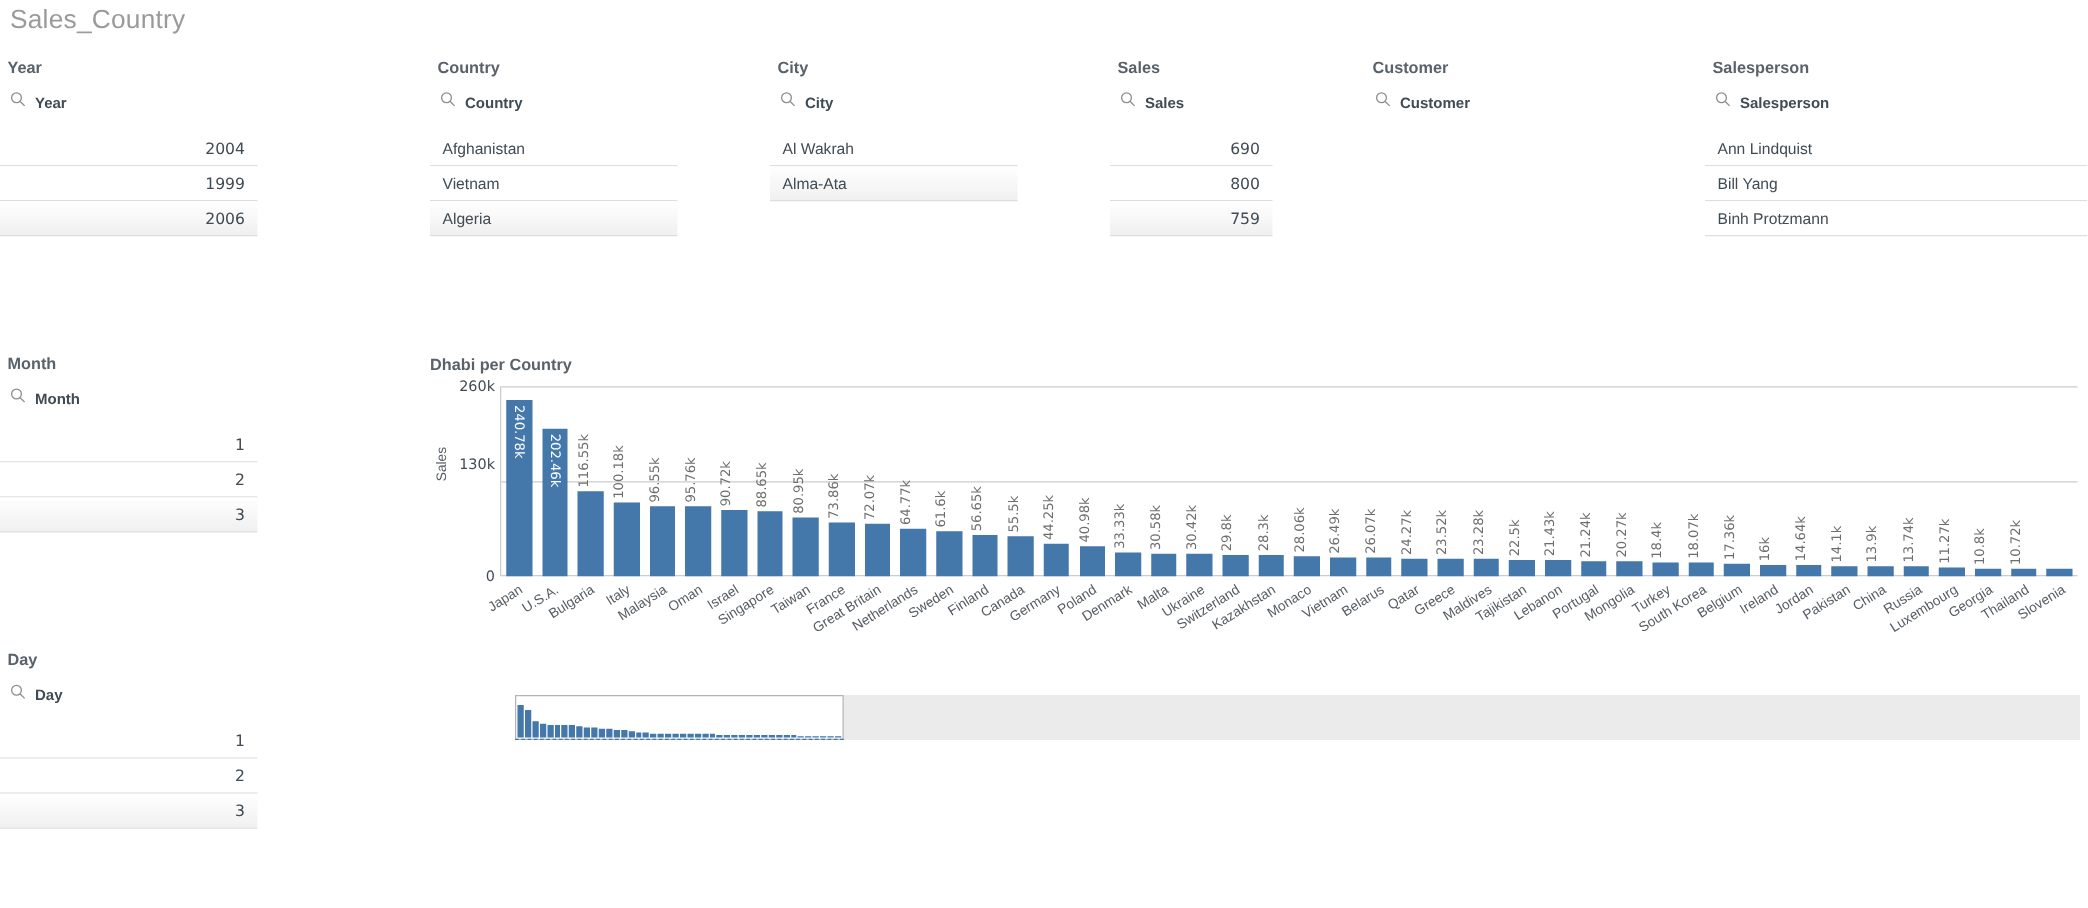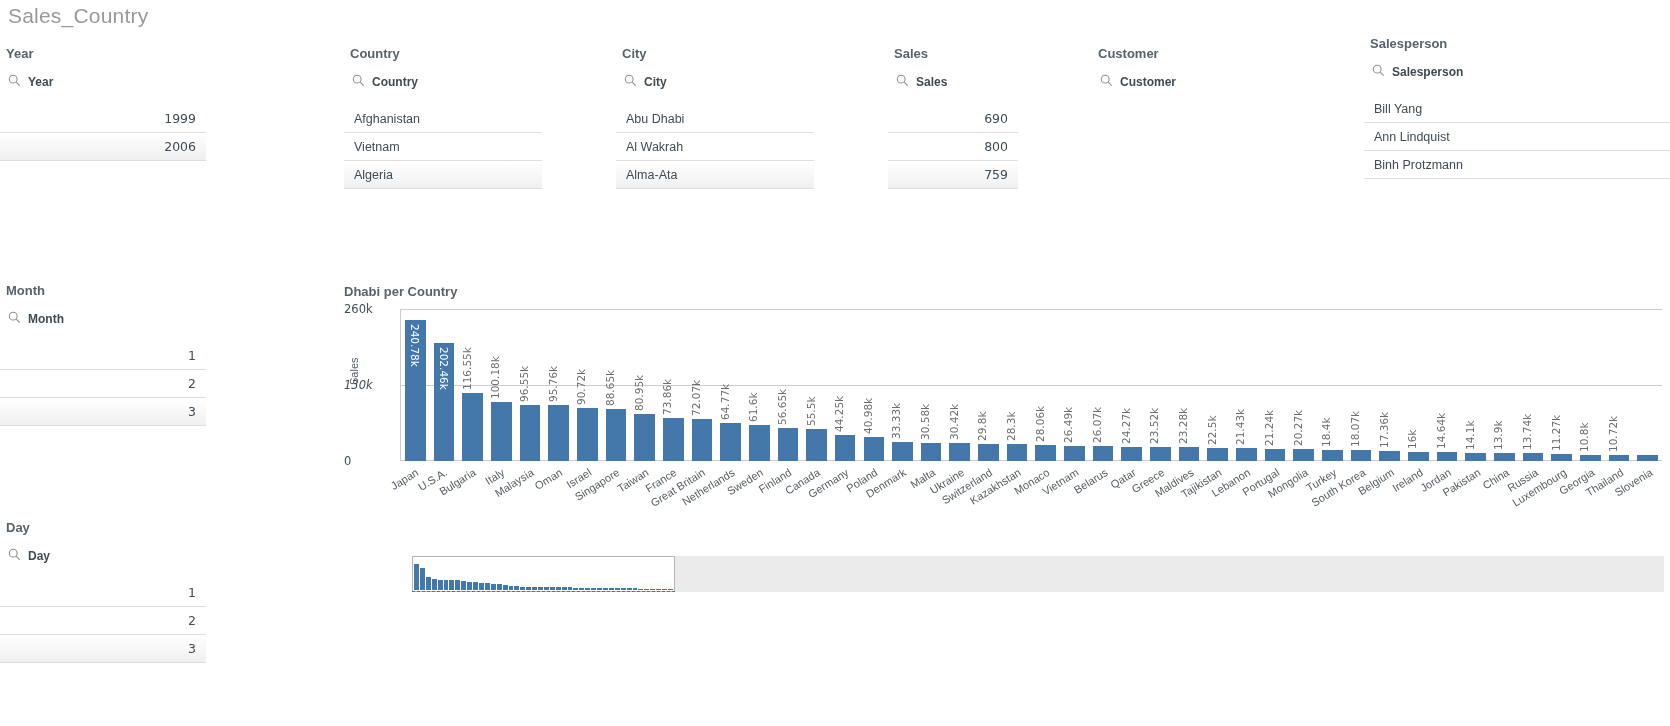--- a/index.html
+++ b/index.html
@@ -58,21 +58,21 @@
   .plot-wrap { position: relative; width: 1320px; height: 190px; }
 
   .y-axis-title {
     position: absolute; left: 4px; top: 76px;
     font-size: 11px; color: #555c63;
     transform: rotate(-90deg); transform-origin: left top;
     white-space: nowrap;
   }
   .y-tick {
     position: absolute; right: 0; width: 52px;
-    font-size: 11.5px; color: #404b54;
+    text-align: right; font-size: 11.5px; color: #404b54;
     font-family: "DejaVu Sans", sans-serif;
   }
   .y-ticks { position: absolute; left: 0; top: 0; width: 52px; height: 152px; }
 
   .plot {
     position: absolute; left: 56px; top: 0;
     width: 1262px; height: 152px;
     border-left: 1px solid #cccccc;
   }
   .gridline {
@@ -163,20 +163,21 @@
       <div class="filter-pane" style="left: 0px; top: 46px; width: 206px;">
         <div class="fp-title">Year</div>
         <div class="fp-search">
           <span class="mag"><svg width="13" height="13" viewBox="0 0 14 14">
               <circle cx="5.6" cy="5.6" r="4.2" fill="none" stroke="#8c8c8c" stroke-width="1.1"></circle>
               <line x1="8.8" y1="8.8" x2="12.6" y2="12.6" stroke="#8c8c8c" stroke-width="1.1"></line>
             </svg></span>
           <span class="fp-search-label">Year</span>
         </div>
         <div class="fp-list">
+          <div class="fp-row num">2004</div>
           <div class="fp-row num">1999</div>
           <div class="fp-row num shaded">2006</div>
         </div>
       </div>
       <div class="filter-pane" style="left: 344px; top: 46px; width: 198px;">
         <div class="fp-title">Country</div>
         <div class="fp-search">
           <span class="mag"><svg width="13" height="13" viewBox="0 0 14 14">
               <circle cx="5.6" cy="5.6" r="4.2" fill="none" stroke="#8c8c8c" stroke-width="1.1"></circle>
               <line x1="8.8" y1="8.8" x2="12.6" y2="12.6" stroke="#8c8c8c" stroke-width="1.1"></line>
@@ -192,21 +193,20 @@
       <div class="filter-pane" style="left: 616px; top: 46px; width: 198px;">
         <div class="fp-title">City</div>
         <div class="fp-search">
           <span class="mag"><svg width="13" height="13" viewBox="0 0 14 14">
               <circle cx="5.6" cy="5.6" r="4.2" fill="none" stroke="#8c8c8c" stroke-width="1.1"></circle>
               <line x1="8.8" y1="8.8" x2="12.6" y2="12.6" stroke="#8c8c8c" stroke-width="1.1"></line>
             </svg></span>
           <span class="fp-search-label">City</span>
         </div>
         <div class="fp-list">
-          <div class="fp-row txt">Abu Dhabi</div>
           <div class="fp-row txt">Al Wakrah</div>
           <div class="fp-row txt shaded">Alma-Ata</div>
         </div>
       </div>
       <div class="filter-pane" style="left: 888px; top: 46px; width: 130px;">
         <div class="fp-title">Sales</div>
         <div class="fp-search">
           <span class="mag"><svg width="13" height="13" viewBox="0 0 14 14">
               <circle cx="5.6" cy="5.6" r="4.2" fill="none" stroke="#8c8c8c" stroke-width="1.1"></circle>
               <line x1="8.8" y1="8.8" x2="12.6" y2="12.6" stroke="#8c8c8c" stroke-width="1.1"></line>
@@ -222,32 +222,32 @@
       <div class="filter-pane" style="left: 1092px; top: 46px; width: 198px;">
         <div class="fp-title">Customer</div>
         <div class="fp-search">
           <span class="mag"><svg width="13" height="13" viewBox="0 0 14 14">
               <circle cx="5.6" cy="5.6" r="4.2" fill="none" stroke="#8c8c8c" stroke-width="1.1"></circle>
               <line x1="8.8" y1="8.8" x2="12.6" y2="12.6" stroke="#8c8c8c" stroke-width="1.1"></line>
             </svg></span>
           <span class="fp-search-label">Customer</span>
         </div>
       </div>
-      <div class="filter-pane" style="left: 1364px; top: 36px; width: 306px;">
+      <div class="filter-pane" style="left: 1364px; top: 46px; width: 306px;">
         <div class="fp-title">Salesperson</div>
         <div class="fp-search">
           <span class="mag"><svg width="13" height="13" viewBox="0 0 14 14">
               <circle cx="5.6" cy="5.6" r="4.2" fill="none" stroke="#8c8c8c" stroke-width="1.1"></circle>
               <line x1="8.8" y1="8.8" x2="12.6" y2="12.6" stroke="#8c8c8c" stroke-width="1.1"></line>
             </svg></span>
           <span class="fp-search-label">Salesperson</span>
         </div>
         <div class="fp-list">
+          <div class="fp-row txt">Ann Lindquist</div>
           <div class="fp-row txt">Bill Yang</div>
-          <div class="fp-row txt">Ann Lindquist</div>
           <div class="fp-row txt">Binh Protzmann</div>
         </div>
       </div>
       <div class="filter-pane" style="left: 0px; top: 283px; width: 206px;">
         <div class="fp-title">Month</div>
         <div class="fp-search">
           <span class="mag"><svg width="13" height="13" viewBox="0 0 14 14">
               <circle cx="5.6" cy="5.6" r="4.2" fill="none" stroke="#8c8c8c" stroke-width="1.1"></circle>
               <line x1="8.8" y1="8.8" x2="12.6" y2="12.6" stroke="#8c8c8c" stroke-width="1.1"></line>
             </svg></span>
@@ -276,21 +276,21 @@
       </div>
     </div>
 
   <div class="chart-obj">
     <div class="chart-title">Dhabi per Country</div>
 
     <div class="plot-wrap">
       <div class="y-axis-title">Sales</div>
       <div class="y-ticks" id="y-ticks-host">
           <div class="y-tick" style="top: -7px;">260k</div>
-          <div class="y-tick" style="top: 69px; font-style: italic;">130k</div>
+          <div class="y-tick" style="top: 55px;">130k</div>
           <div class="y-tick" style="top: 145px;">0</div>
         </div>
 
       <div class="plot">
         <div class="gridline" id="grid-top" style="top:0"></div>
         <div class="gridline" id="grid-mid" style="top:76px"></div>
         <div class="gridline" id="grid-bot" style="top:151px"></div>
         <div class="bars" id="bars-host">
             <div class="bar-slot">
               <div class="bar" style="height: 140.764px; background: rgb(68, 119, 170);">

